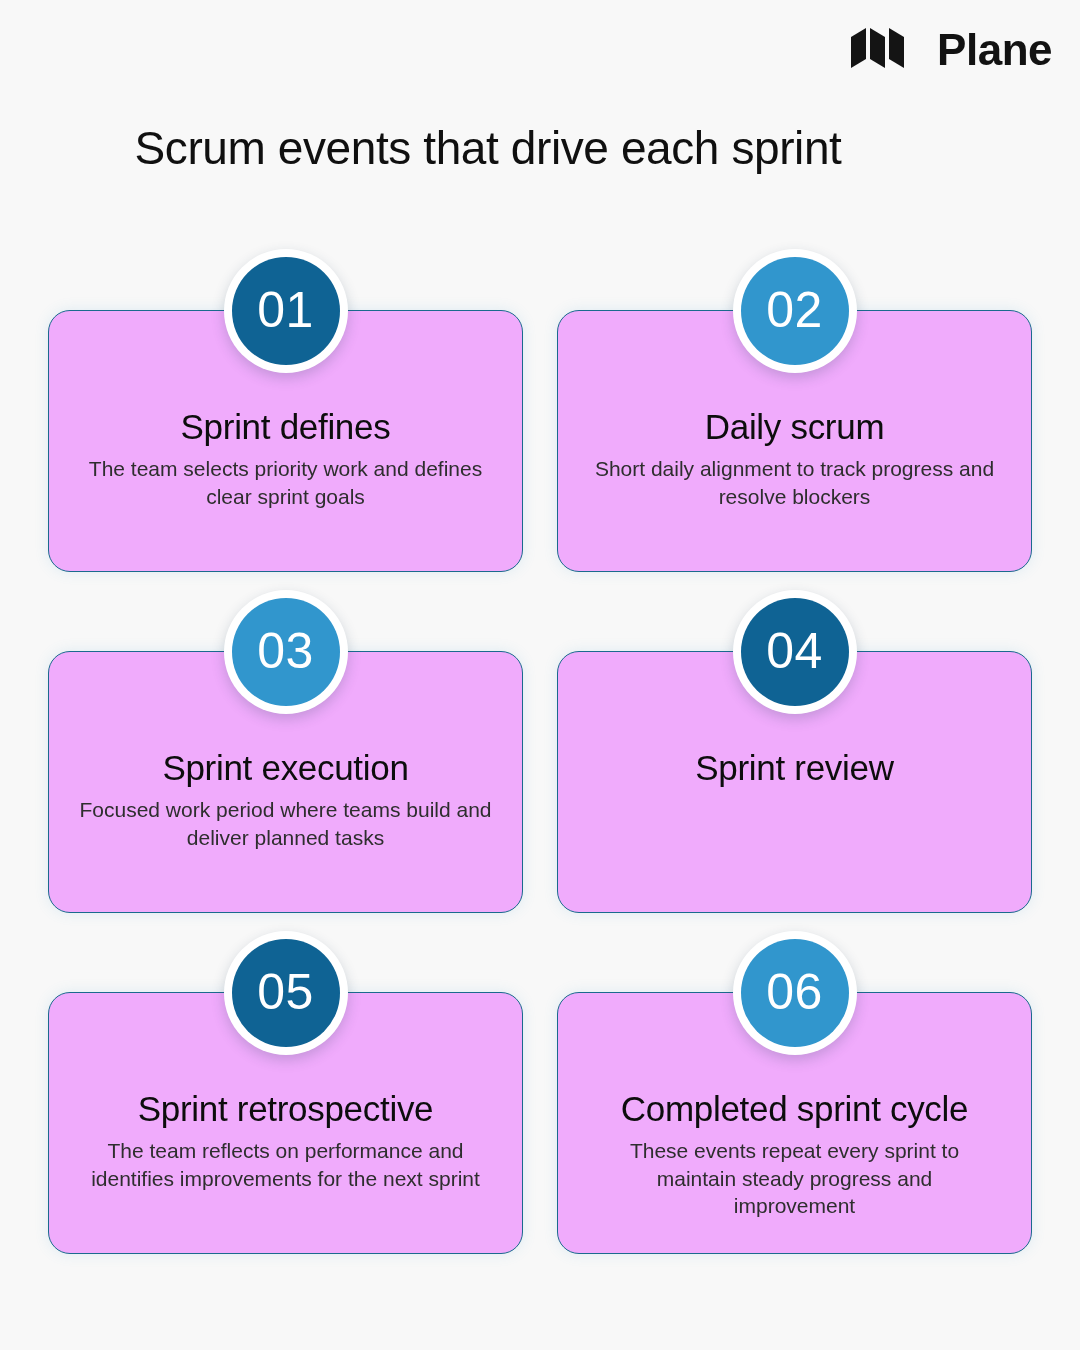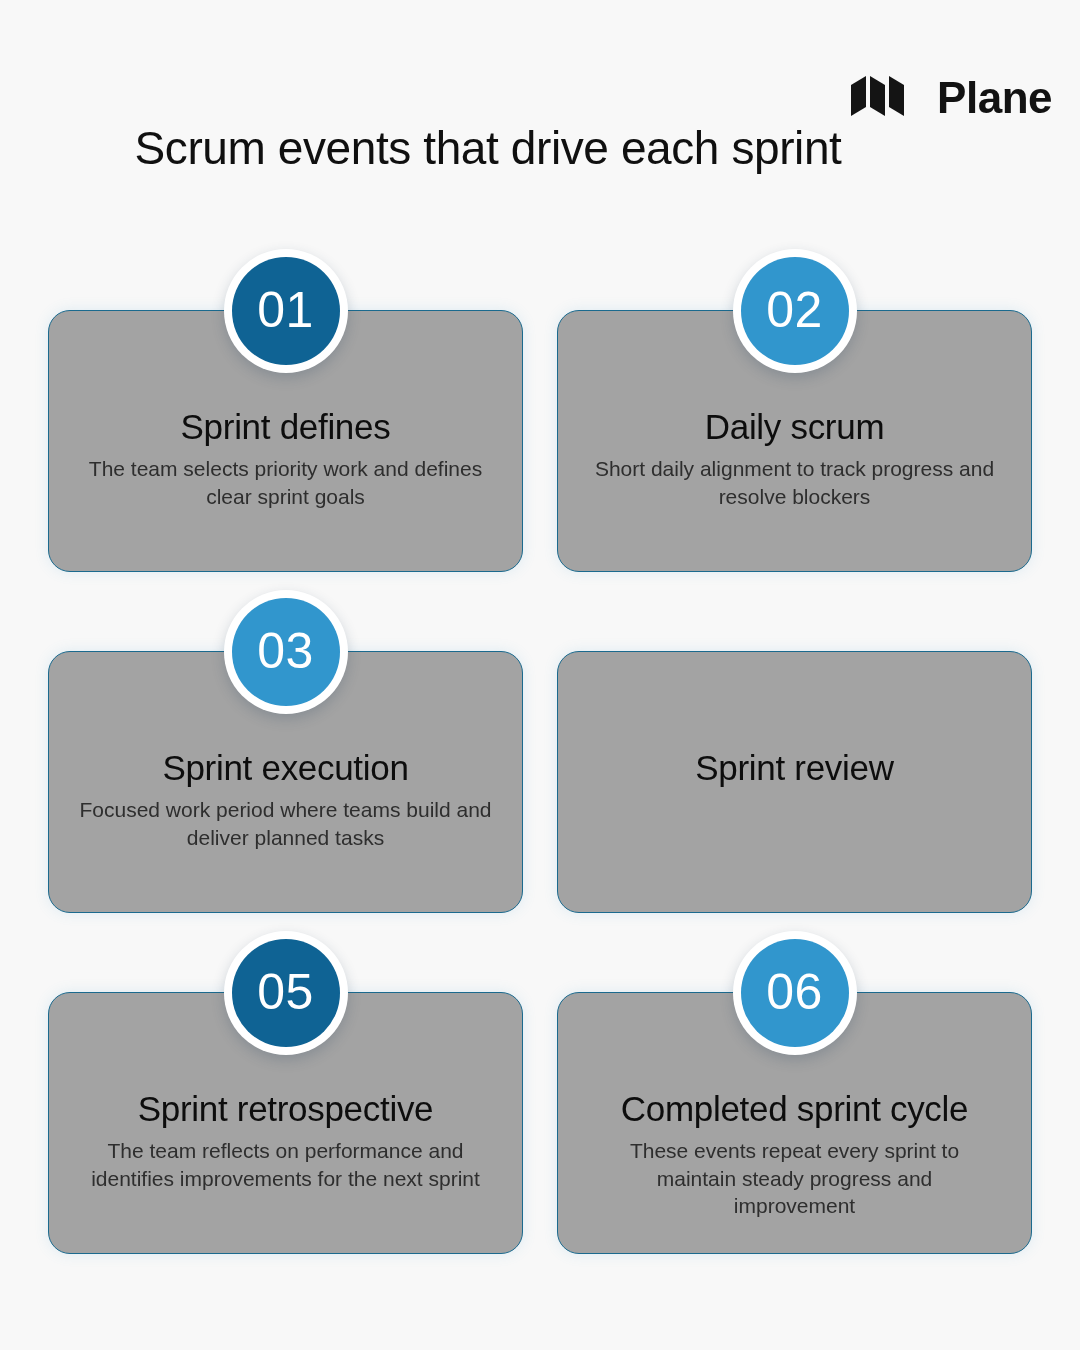--- a/index.html
+++ b/index.html
@@ -17,21 +17,20 @@
   }
 
   
   .brand {
     position:absolute;
     top:26px;
     right:28px;
     display:flex;
     align-items:center;
     gap:30px;
-    margin-top:48px;
   }
   .brand-mark { display:block; }
   .brand-name {
     font-size:44px;
     font-weight:600;
     color:#121212;
     letter-spacing:-0.5px;
     line-height:1;
   }
 
@@ -57,21 +56,21 @@
     width:984px;
     display:grid;
     grid-template-columns:475px 475px;
     grid-template-rows:262px 262px 262px;
     column-gap:34px;
     row-gap:79px;
   }
 
   .card {
     position:relative;
-    background:#a3a3a3;
+    background:#f0abfc;
     border:1.6px solid #1b6a8e;
     border-radius:22px;
     box-shadow:0 0 14px rgba(90,170,210,0.16);
     display:flex;
     flex-direction:column;
     align-items:center;
     justify-content:flex-start;
     padding:96px 26px 18px 26px;
     text-align:center;
   }
@@ -162,20 +161,23 @@
 
   <div class="card">
     <div class="badge">
       <div class="badge-inner light">03</div>
     </div>
     <div class="card-title">Sprint execution</div>
     <div class="card-desc">Focused work period where teams build and deliver planned tasks</div>
   </div>
 
   <div class="card">
+    <div class="badge">
+      <div class="badge-inner dark">04</div>
+    </div>
     <div class="card-title">Sprint review</div>
   </div>
 
   <div class="card">
     <div class="badge">
       <div class="badge-inner dark">05</div>
     </div>
     <div class="card-title">Sprint retrospective</div>
     <div class="card-desc">The team reflects on performance and identifies improvements for the next sprint</div>
   </div>

